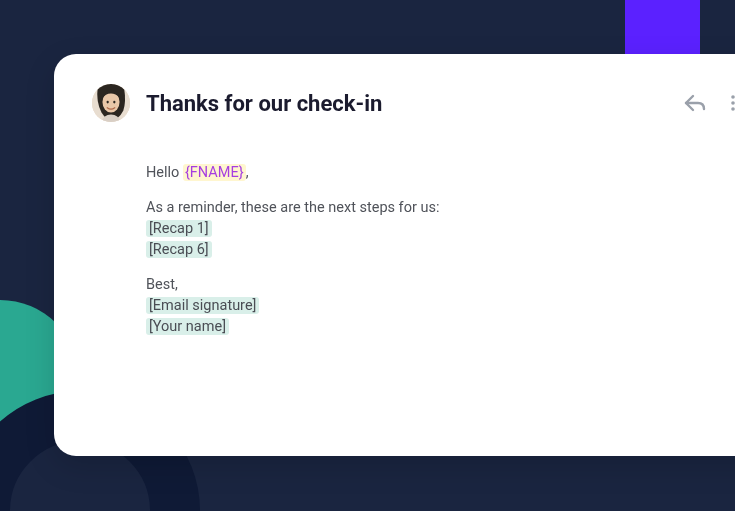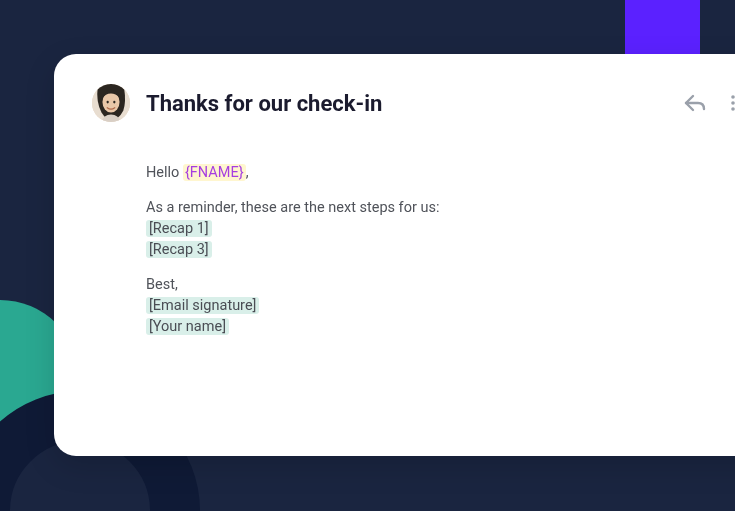--- a/index.html
+++ b/index.html
@@ -146,20 +146,20 @@
   </div>
 
   <div class="body">
     <p>
       <span>Hello </span><span class="merge-tag">{FNAME}</span><span>,</span>
     </p>
 
 
     <p class="tight">As a reminder, these are the next steps for us:</p>
     <p class="tight"><span class="placeholder">[Recap 1]</span></p>
-    <p><span class="placeholder">[Recap 3]</span></p>
+    <p><span class="placeholder">[Recap 6]</span></p>
 
 
     <p class="tight">Best,</p>
     <p class="tight"><span class="placeholder">[Email signature]</span></p>
     <p class="tight"><span class="placeholder">[Your name]</span></p>
   </div>
 </div>
 
 </body></html>

